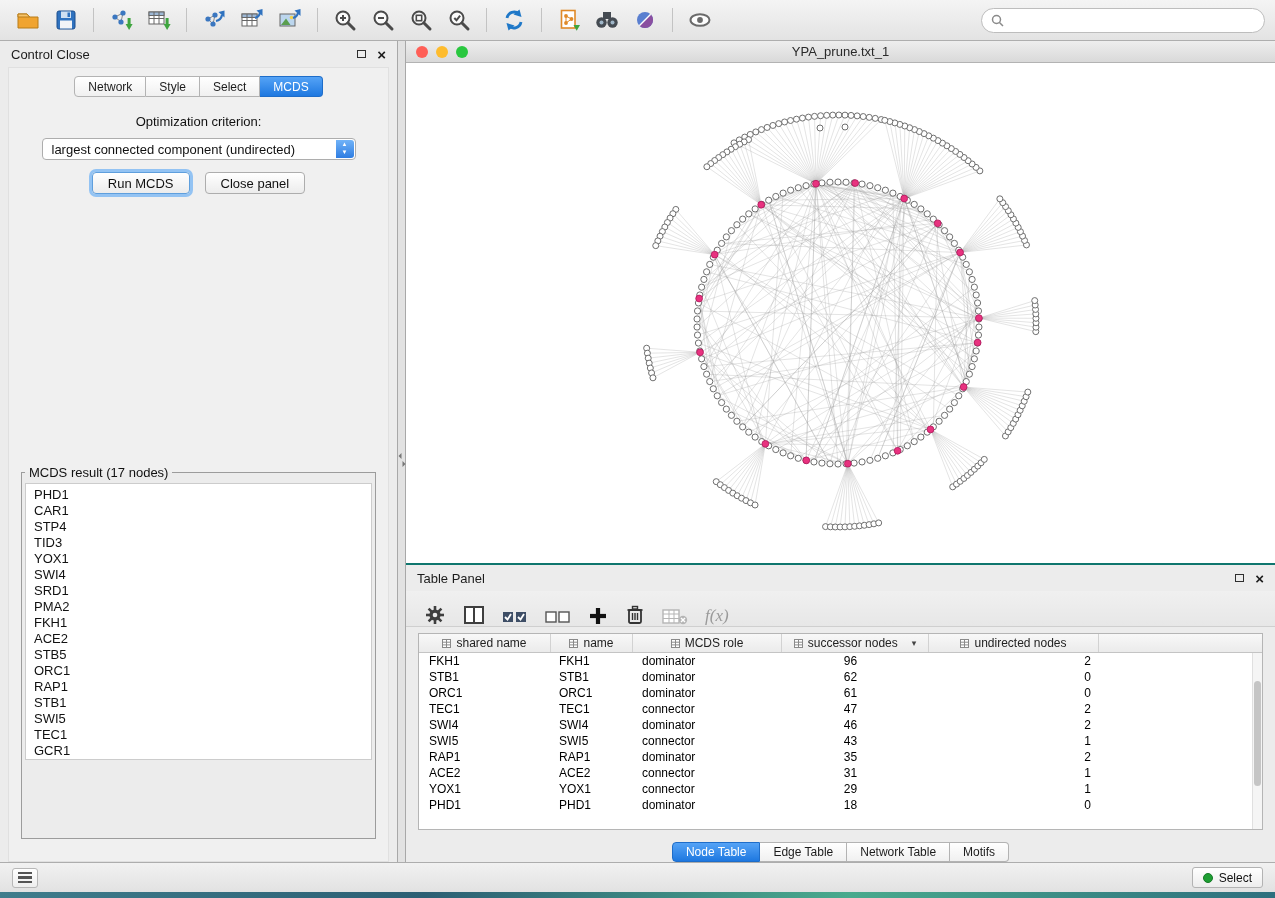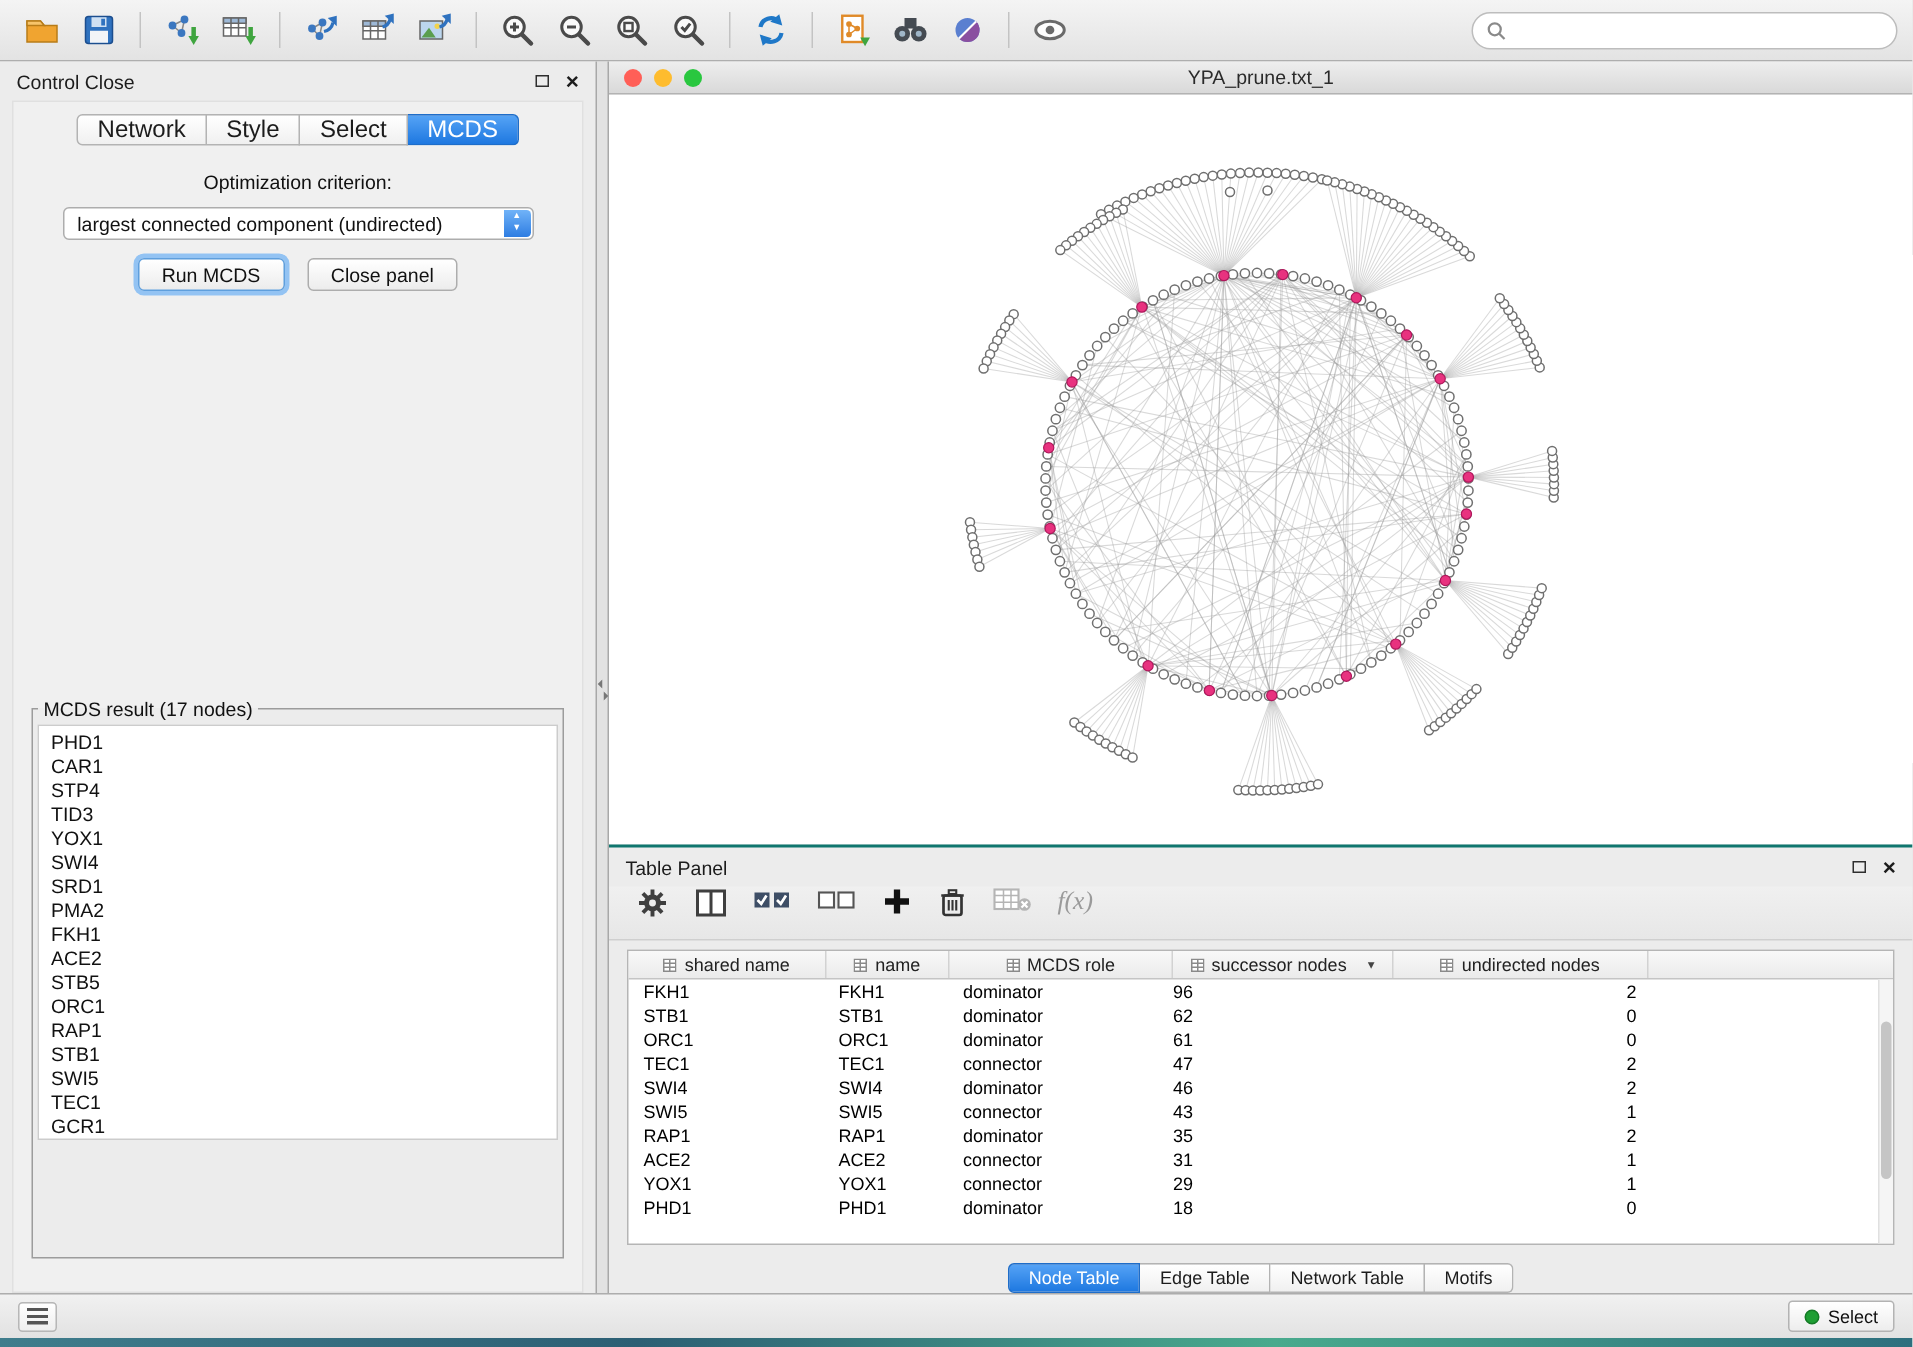--- a/index.html
+++ b/index.html
@@ -18,21 +18,21 @@
   .main{flex:1;display:flex;min-height:0}
 
   
   .control-panel{width:398px;flex:none;background:#ececec;display:flex;flex-direction:column;border-right:1px solid #a8a8a8}
   .panel-header{height:26px;flex:none;display:flex;align-items:center;padding:0 11px;font-size:13px;color:#1c1c1c}
   .win-icons{margin-left:auto;display:flex;gap:11px;align-items:center}
   .float-icon{width:9px;height:8px;border:1.5px solid #2e2e2e;display:inline-block}
   .close-icon{font-size:15px;font-weight:bold;color:#1c1c1c;line-height:1}
   .cp-content{flex:1;margin:0 8px;background:#f0f0f0;border:1px solid #e0e0e0;display:flex;flex-direction:column;min-height:0}
   .cp-tabs{display:flex;justify-content:center;margin-top:8px;flex:none}
-  .cp-tab{height:21px;padding:0 13px;font-size:16px;display:flex;align-items:center;background:linear-gradient(#ffffff,#f0f0f0);border:1px solid #b3b3b3;border-left:none;color:#1c1c1c}
+  .cp-tab{height:21px;padding:0 13px;font-size:12px;display:flex;align-items:center;background:linear-gradient(#ffffff,#f0f0f0);border:1px solid #b3b3b3;border-left:none;color:#1c1c1c}
   .cp-tab:first-child{border-left:1px solid #b3b3b3;border-radius:4px 0 0 4px}
   .cp-tab:last-child{border-radius:0 4px 4px 0}
   .cp-tab.active{background:linear-gradient(#55a3f6,#1e78e0);color:#fff;border-color:#1e6dc9}
   .opt-label{margin-top:17px;font-size:13px;text-align:center;color:#111}
   .cp-select{margin:9px auto 0;width:314px;height:22px;background:#fff;border:1px solid #adadad;border-radius:4px;display:flex;align-items:center;font-size:13px;position:relative;padding:0 22px 0 9px;color:#111}
   .cp-select .arrows{position:absolute;right:1px;top:1px;bottom:1px;width:18px;background:linear-gradient(#71b3f8,#2e7de2);border-radius:0 3px 3px 0;color:#fff;font-size:6px;display:flex;flex-direction:column;align-items:center;justify-content:center;line-height:1.3}
   .btn-row{margin-top:12px;display:flex;justify-content:center;gap:15px}
   .btn{height:22px;padding:0 15px;font-size:13px;font-family:"Liberation Sans",sans-serif;background:linear-gradient(#ffffff,#ececec);border:1px solid #adadad;border-radius:4px;color:#111}
   .btn.focus-ring{box-shadow:0 0 0 3px #93c3f3;border-color:#5f9fdd}
   .result-box{margin:auto 12px 22px 12px;height:374px;flex:none;border:1px solid #9c9c9c;padding:3px;background:#ececec}
@@ -47,35 +47,35 @@
   
   .right-region{flex:1;display:flex;flex-direction:column;min-width:0}
   .net-titlebar{height:22px;flex:none;background:linear-gradient(#eeeeee,#d9d9d9);border-bottom:1px solid #b3b3b3;display:flex;align-items:center;justify-content:center;position:relative;font-size:13px;color:#2a2a2a}
   .traffic{position:absolute;left:10px;display:flex;gap:8px}
   .light{width:12px;height:12px;border-radius:50%}
   .net-canvas{height:500px;flex:none;background:#fff;overflow:hidden}
   .net-canvas svg{display:block}
 
   
   .table-panel{height:299px;flex:none;background:#ececec;border-top:2px solid #0f766e;display:flex;flex-direction:column}
-  .tp-toolbar{height:36px;flex:none;display:flex;align-items:flex-start;gap:17px;padding:0 18px;background:linear-gradient(#f0f0f0,#e7e7e7);border-bottom:1px solid #cfcfcf}
+  .tp-toolbar{height:36px;flex:none;display:flex;align-items:flex-end;gap:17px;padding:0 18px;background:linear-gradient(#f0f0f0,#e7e7e7);border-bottom:1px solid #cfcfcf}
   .tp-tool{display:flex;align-items:center;justify-content:center}
   .fx-label{font-family:"Liberation Serif",serif;font-style:italic;color:#9a9a9a;font-size:17px}
   .tp-table-wrap{flex:1;margin:6px 12px 0 12px;background:#fff;border:1px solid #b5b5b5;position:relative;overflow:hidden;display:flex;flex-direction:column;min-height:0}
   .tp-head{height:19px;flex:none;display:flex;background:linear-gradient(#f8f8f8,#ebebeb);border-bottom:1px solid #c4c4c4;font-size:12px}
   .tp-hcell{display:flex;align-items:center;justify-content:center;gap:5px;border-right:1px solid #d2d2d2;color:#222;flex:none;height:100%}
   .tp-hcell.filler{flex:1;border-right:none}
   .chev{font-size:9px;color:#444;margin-left:9px}
   .tp-rows{flex:1;overflow:hidden;font-size:12px}
   .tp-row{display:flex;height:16px;align-items:center}
   .tp-cell{flex:none;white-space:nowrap;overflow:hidden;color:#000}
   .tp-cell.c0{padding-left:10px}
   .tp-cell.c1{padding-left:8px}
   .tp-cell.c2{padding-left:9px}
-  .tp-cell.c3{text-align:left;padding-right:10px}
+  .tp-cell.c3{text-align:center;padding-right:10px}
   .tp-cell.c4{text-align:right;padding-right:8px}
   .tp-scrollbar{position:absolute;right:0;top:19px;bottom:0;width:10px;background:#f5f5f5;border-left:1px solid #e0e0e0}
   .thumb{position:absolute;top:28px;height:105px;left:1px;right:1px;background:#c5c5c5;border-radius:5px}
   .tp-tabs{height:32px;flex:none;display:flex;justify-content:center;align-items:flex-end}
   .tp-tab{height:20px;padding:0 13px;font-size:12px;display:flex;align-items:center;background:linear-gradient(#ffffff,#f0f0f0);border:1px solid #b3b3b3;border-left:none;color:#1c1c1c}
   .tp-tab:first-child{border-left:1px solid #b3b3b3;border-radius:4px 0 0 4px}
   .tp-tab:last-child{border-radius:0 4px 4px 0}
   .tp-tab.active{background:linear-gradient(#55a3f6,#1e78e0);color:#fff;border-color:#1e6dc9}
 
   

